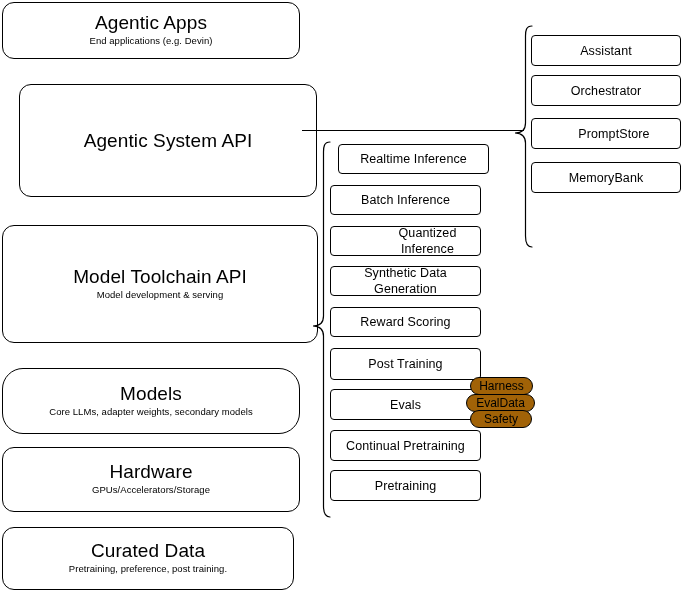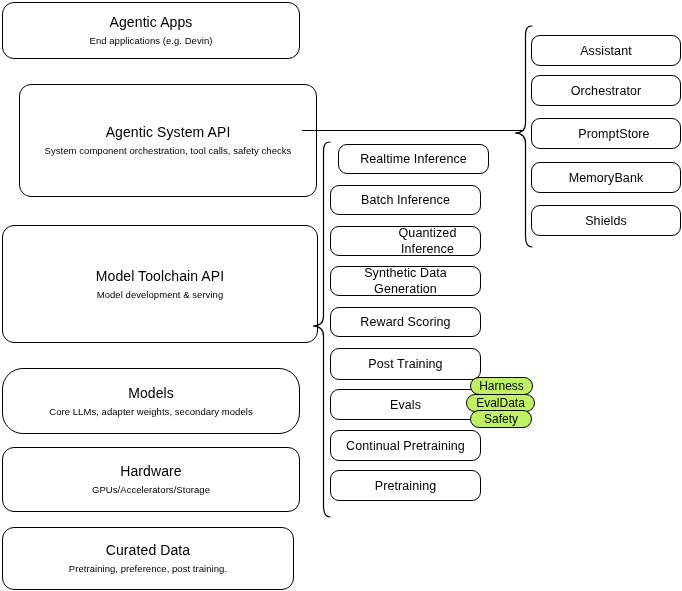--- a/index.html
+++ b/index.html
@@ -28,46 +28,46 @@
     border: 1.1px solid #000000;
     border-radius: 12px;
     background: #ffffff;
     display: flex;
     flex-direction: column;
     align-items: center;
     justify-content: center;
     text-align: center;
   }
   .node .title {
-    font-size: 14px;
+    font-size: 19px;
     line-height: 17px;
     letter-spacing: 0.1px;
   }
   .node .subtitle {
     font-size: 9.5px;
     line-height: 13px;
     margin-top: 3px;
     letter-spacing: 0.05px;
   }
   
   .node.small {
-    border-radius: 9px;
+    border-radius: 4px;
     justify-content: center;
   }
   .node.small .title {
     font-size: 12.5px;
     line-height: 16px;
   }
   
   .pill {
     position: absolute;
     box-sizing: border-box;
     border: 1.2px solid #000000;
     border-radius: 999px;
-    background: #bef264;
+    background: #a16207;
     display: flex;
     align-items: center;
     justify-content: center;
     font-size: 12px;
     line-height: 14px;
     z-index: 6;
   }
   .brace, .connector {
     position: absolute;
     pointer-events: none;
@@ -79,21 +79,20 @@
 
 <div id="diagram">
 
   <div class="node" style="left:2px; top:2px; width:298px; height:57px;">
     <div class="title">Agentic Apps</div>
     <div class="subtitle">End applications (e.g. Devin)</div>
   </div>
 
   <div class="node" style="left:19px; top:84px; width:298px; height:113px;">
     <div class="title">Agentic System API</div>
-    <div class="subtitle">System component orchestration, tool calls, safety checks</div>
   </div>
 
   <div class="node" style="left:2px; top:225px; width:316px; height:118px;border-radius:12px;">
     <div class="title">Model Toolchain API</div>
     <div class="subtitle">Model development &amp; serving</div>
   </div>
 
   <div class="node" style="left:2px; top:368px; width:298px; height:66px;border-radius:21px;">
     <div class="title">Models</div>
     <div class="subtitle">Core LLMs, adapter weights, secondary models</div>
@@ -182,17 +181,14 @@
   </div>
   <div class="node small" style="left:531px; top:75px; width:150px; height:31px;">
     <div class="title">Orchestrator</div>
   </div>
   <div class="node small" style="left:531px; top:118px; width:150px; height:31px;padding-left:16px;">
     <div class="title">PromptStore</div>
   </div>
   <div class="node small" style="left:531px; top:162px; width:150px; height:31px;">
     <div class="title">MemoryBank</div>
   </div>
-  <div class="node small" style="left:531px; top:205px; width:150px; height:31px;">
-    <div class="title">Shields</div>
-  </div>
 
 </div>
 
 </body></html>

